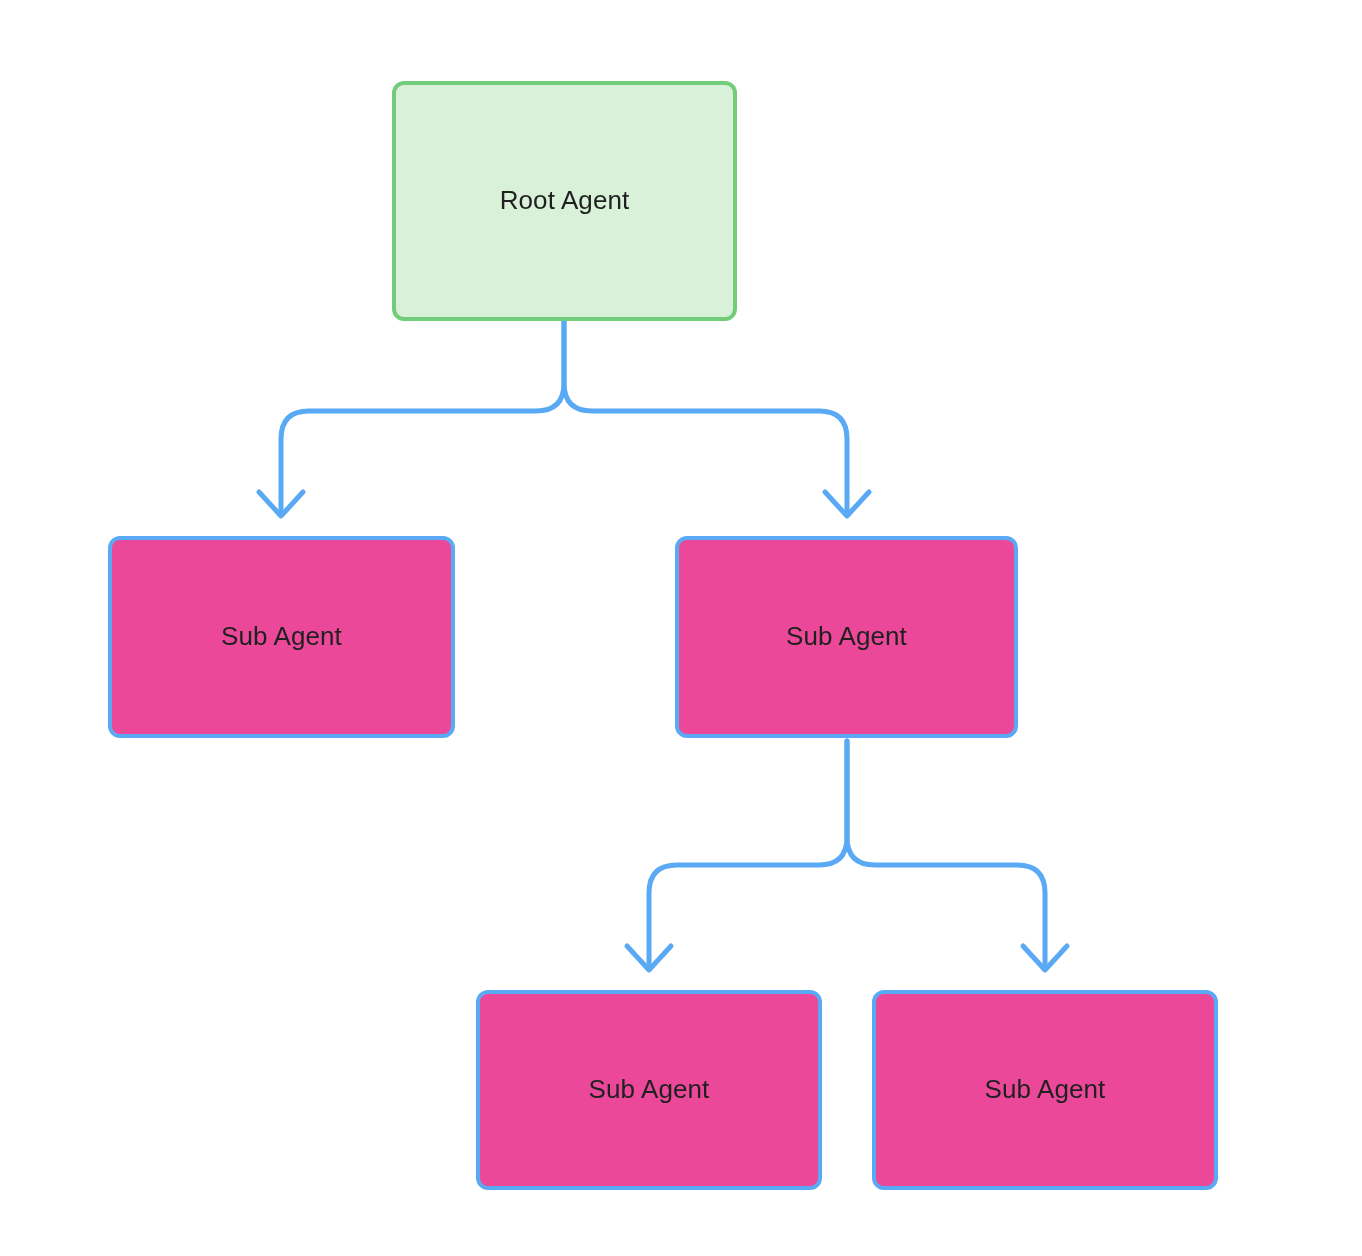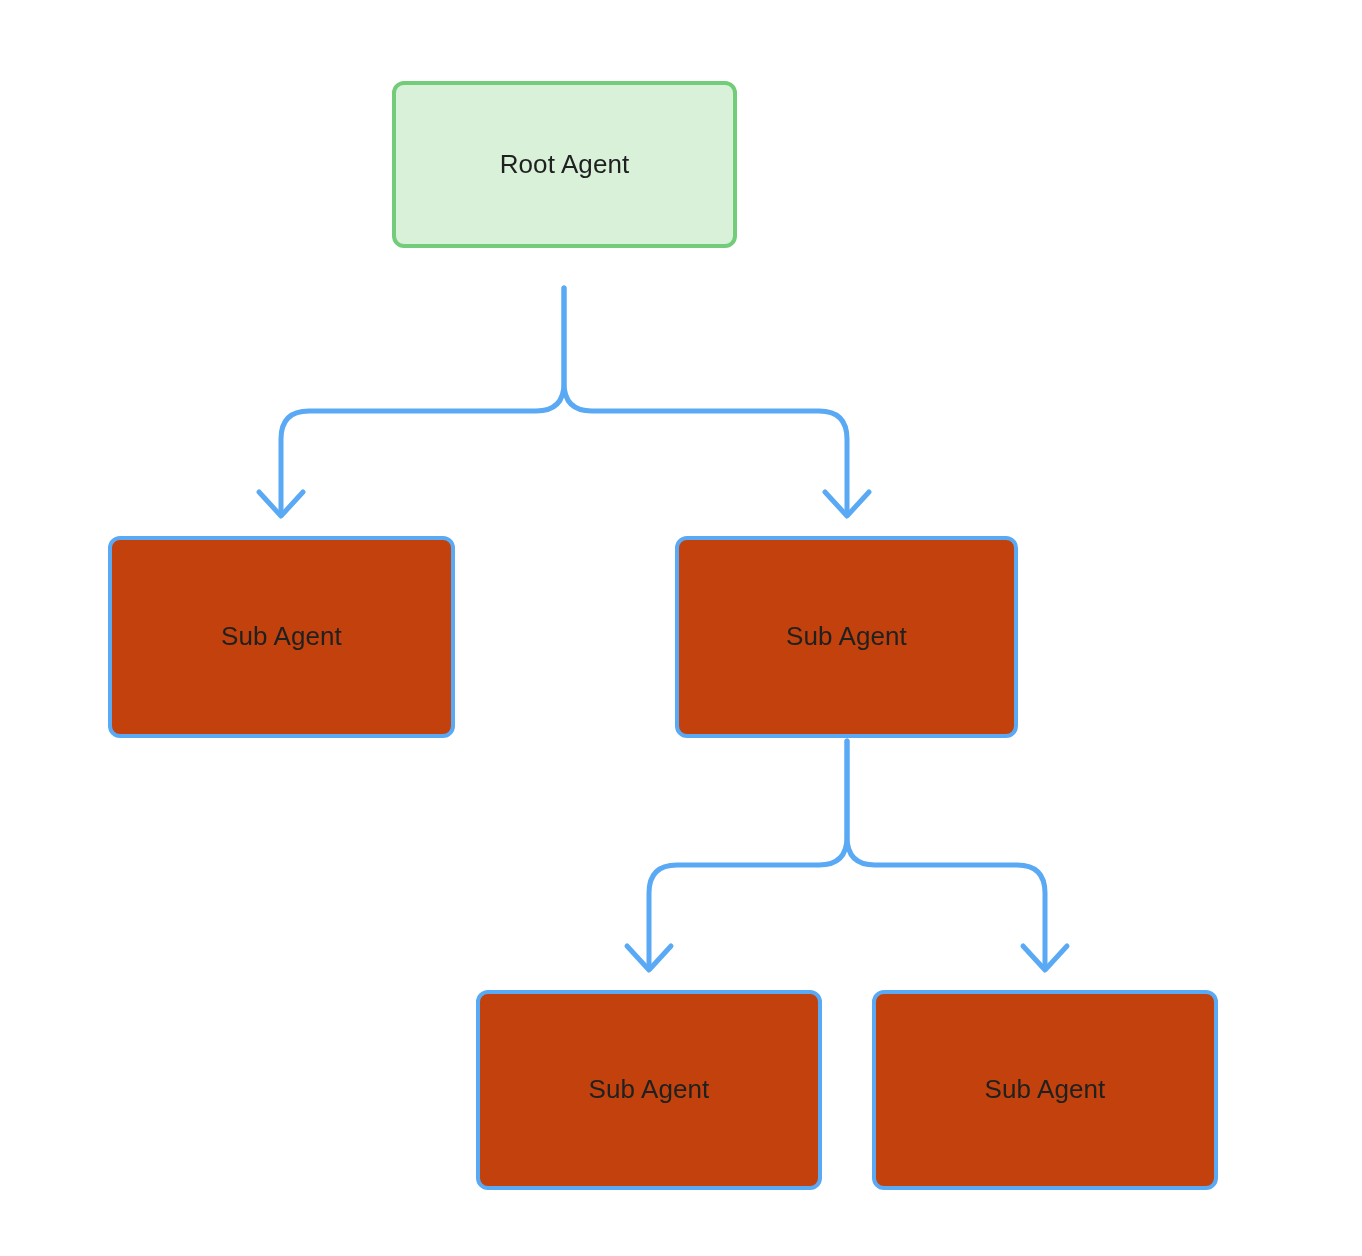--- a/index.html
+++ b/index.html
@@ -36,34 +36,34 @@
     border-style: solid;
     border-width: 4px;
     text-align: center;
     z-index: 2;
   }
   .node-root {
     background: #d9f0d9;
     border-color: #72cc79;
   }
   .node-sub {
-    background: #c2410c;
+    background: #ec4899;
     border-color: #5aa9f5;
   }
   .node-label {
     font-family: "Liberation Sans", sans-serif;
     font-size: 26px;
     line-height: 1.2;
     color: #1f2020;
     letter-spacing: 0.1px;
     white-space: nowrap;
     user-select: none;
   }
   
-  #node-root      { left: 392px;  top: 81px;  width: 345px; height: 167px; }
+  #node-root      { left: 392px;  top: 81px;  width: 345px; height: 240px; }
   #node-sub-1     { left: 108px;  top: 536px; width: 347px; height: 202px; }
   #node-sub-2     { left: 675px;  top: 536px; width: 343px; height: 202px; }
   #node-sub-2-1   { left: 476px;  top: 990px; width: 346px; height: 200px; }
   #node-sub-2-2   { left: 872px;  top: 990px; width: 346px; height: 200px; }
 </style>
 </head>
 <body>
 
 <div id="canvas">
 

